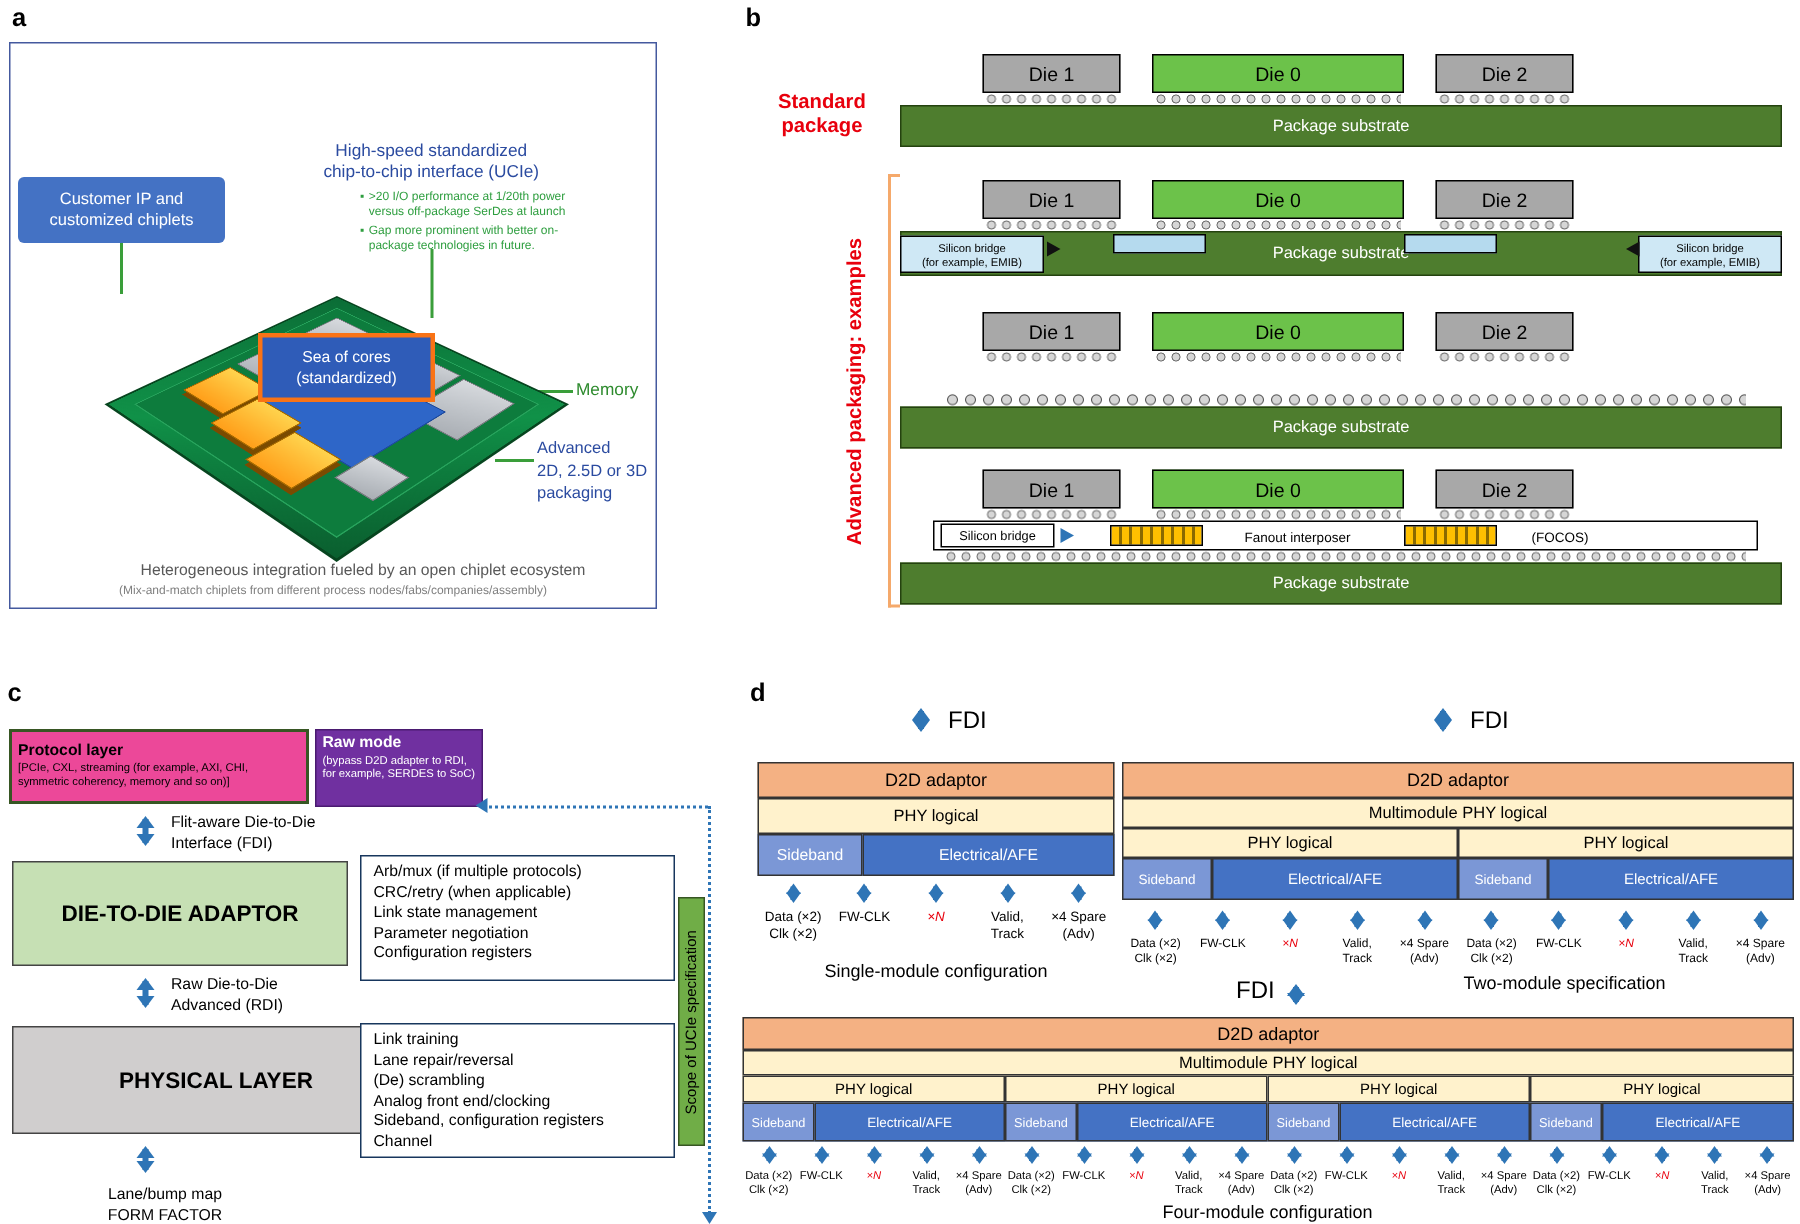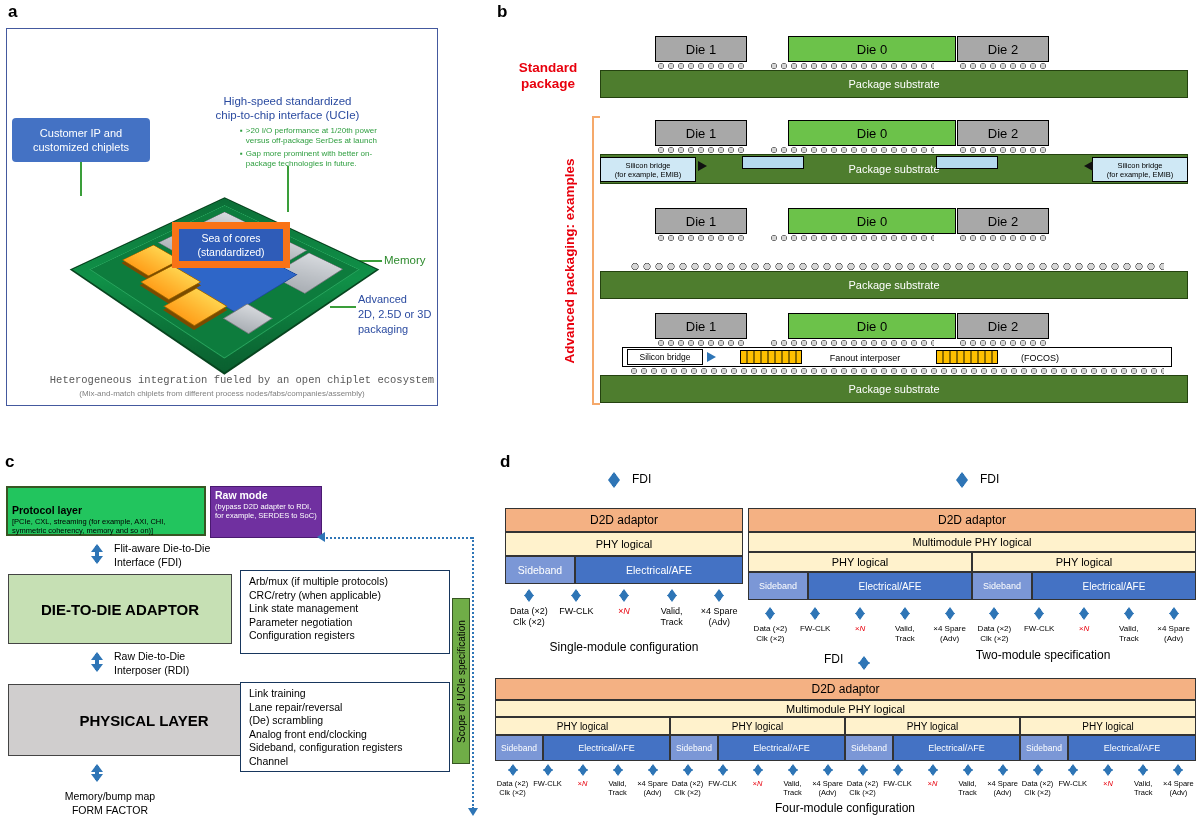--- a/index.html
+++ b/index.html
@@ -16,50 +16,50 @@
   .ucie-text { color:#2b4ba0; font-size:11.5px; line-height:1.25; text-align:center; }
   .bullets { color:#2e9e3f; font-size:8px; line-height:1.25; }
   .bullet { display:flex; gap:3px; margin-bottom:3px; }
   .gline { background:#3a9e3a; }
   .scene { perspective:700px; }
   .board { position:absolute; transform:rotateX(57deg) rotateZ(45deg); background:linear-gradient(135deg,#0b6d36,#109148 55%,#0a5f2f); border:2px solid #07451f; }
   .pcb-inner { position:absolute; inset:12px; background:#0d7c3d; border:1px solid #27a35c; }
   .die-silver { position:absolute; background:linear-gradient(160deg,#d7dade,#a9aeb4); border:1px solid #777c80; }
   .die-blue3d { position:absolute; background:#2e66c8; border:1px solid #1d4a9e; }
   .die-orange { position:absolute; background:linear-gradient(180deg,#ffd34d,#ff9f1a); border:1px solid #a66a00; box-shadow:4px 4px 0 #7a4b00; }
-  .sea-label { background:#2f5cb8; border:7px solid #f97316; color:#fff; font-size:10.5px; line-height:1.35; }
+  .sea-label { background:#2f5cb8; border:3px solid #f97316; color:#fff; font-size:10.5px; line-height:1.35; }
   .mem-label { color:#2e8b2e; font-size:11.5px; }
   .pack-label { color:#2b4ba0; font-size:11px; line-height:1.35; }
   .cap1 { color:#595959; font-size:10.5px; text-align:center; }
   .cap2 { color:#808080; font-size:8px; text-align:center; }
 
   
   .die { border:1px solid #000; font-size:13px; }
   .die-gray { background:#a8a8a8; }
-  .die-green { background:#6cc24a;margin-left:20px; }
+  .die-green { background:#6cc24a; }
   .substrate { background:#4e7d2e; border:1px solid #24420f; color:#fff; font-size:11px; }
   .bumps { background-image:radial-gradient(circle at 4px 4px,#d6d6d6 2.1px,#4a4a4a 2.7px,transparent 3.2px);
            background-size:10px 8px; background-repeat:repeat-x; }
   .bumps-lg { background-image:radial-gradient(circle at 5px 4.5px,#d6d6d6 2.6px,#4a4a4a 3.3px,transparent 3.9px);
               background-size:12px 9px; background-repeat:repeat-x; }
   .lblue { background:#cfe8f5; border:1px solid #000; }
   .bridge-emb { background:#b5daee; border:1px solid #000; }
   .emib-box { font-size:7.5px; line-height:1.2; display:flex; flex-direction:column; justify-content:center; text-align:center; }
   .red-label { color:#e8000d; font-weight:bold; font-size:13.5px; text-align:center; line-height:1.2; }
   .bracket { border-left:2px solid #f5a96b; border-top:2px solid #f5a96b; border-bottom:2px solid #f5a96b; }
   .fanout-row { background:#fff; border:1px solid #000; }
   .gold { background:repeating-linear-gradient(90deg,#ffc000 0 5px,#8a6a00 5px 7px); border:1px solid #000; }
   .sb-box { background:#fff; border:1px solid #000; font-size:8.5px; }
   .small-txt { font-size:9px; }
   .tri-r { width:0; height:0; border:5px solid transparent; border-left:9px solid #111; }
   .tri-l { width:0; height:0; border:5px solid transparent; border-right:9px solid #111; }
   .tri-blue-r { width:0; height:0; border:5px solid transparent; border-left:9px solid #2e75b6; }
 
   
-  .proto-box { background:#22c55e; border:2px solid #375623; font-size:7.5px; line-height:1.2; padding:16px 4px; }
+  .proto-box { background:#ec4899; border:2px solid #375623; font-size:7.5px; line-height:1.2; padding:6px 4px; }
   .proto-box .t { font-size:10.5px; font-weight:bold; }
   .raw-box { background:#7030a0; border:1px solid #4a1a70; color:#fff; font-size:7.5px; line-height:1.2; padding:2px 4px; }
   .raw-box .t { font-size:10.5px; font-weight:bold; }
   .adaptor-box { background:#c6e0b4; border:1px solid #444; font-size:15px; font-weight:bold; }
   .phy-gray-box { background:#d0cece; border:1px solid #444; font-size:15px; font-weight:bold; }
   .feat-box { background:#fff; border:1px solid #17365d; font-size:10.5px; line-height:13.5px; padding:4px 8px; }
   .iface-lbl { font-size:10.5px; line-height:1.3; }
   .vdbl { background:#2e75b6; width:4px; }
   .vdbl::before { content:""; position:absolute; left:50%; transform:translateX(-50%); top:-8px;
                   border:6px solid transparent; border-bottom:8px solid #2e75b6; }
@@ -85,21 +85,21 @@
   .varr::before { content:""; position:absolute; top:-7px; left:-3.5px; border:5px solid transparent; border-bottom:7px solid #2e75b6; }
   .varr::after  { content:""; position:absolute; bottom:-7px; left:-3.5px; border:5px solid transparent; border-top:7px solid #2e75b6; }
   .plbl { text-align:center; line-height:1.2; margin-top:3px; }
   .plbl div { white-space:nowrap; }
   .plbl .red { color:#e8000d; font-style:italic; }
   .ports-lg { font-size:9px; }
   .ports-md { font-size:8px; }
   .ports-sm { font-size:7.5px; }
   .ports-sm .varr { margin:5px 0 2px; height:8px; }
   .caption { font-size:12px; text-align:center; }
-  .fdi-lbl { font-size:12px; }
+  .fdi-lbl { font-size:16px; }
 </style>
 </head>
 <body>
 
 <div id="canvas">
 
   <div class="ab panel-label" style="left:8px;top:2px;">a</div>
   <div class="ab pa-box" style="left:6px;top:28px;width:432px;height:378px;"></div>
 
   <div class="ab ucie-text" style="left:180px;top:94px;width:215px;">
@@ -150,21 +150,21 @@
       <div>Sea of cores</div>
       <div>(standardized)</div>
     </div>
   </div>
   <div class="ab mem-label" style="left:384px;top:254px;">Memory</div>
   <div class="ab pack-label" style="left:358px;top:292px;width:86px;">
     <div>Advanced</div>
     <div>2D, 2.5D or 3D</div>
     <div>packaging</div>
   </div>
-  <div class="ab cap1" style="left:6px;top:374px;width:472px;font-family:Liberation Mono, monospace;">Heterogeneous integration fueled by an open chiplet ecosystem</div>
+  <div class="ab cap1" style="left:6px;top:374px;width:472px;">Heterogeneous integration fueled by an open chiplet ecosystem</div>
   <div class="ab cap2" style="left:6px;top:389px;width:432px;">(Mix-and-match chiplets from different process nodes/fabs/companies/assembly)</div>
 
   <div class="ab panel-label" style="left:497px;top:2px;">b</div>
 
   <div class="ab red-label" style="left:498px;top:60px;width:100px;">
     <div>Standard</div>
     <div>package</div>
   </div>
   <div class="ab die die-gray ctr" style="left:655px;top:36px;width:92px;height:26px;">Die 1</div>
   <div class="ab die die-green ctr" style="left:768px;top:36px;width:168px;height:26px;">Die 0</div>
@@ -244,36 +244,36 @@
     <div>CRC/retry (when applicable)</div>
     <div>Link state management</div>
     <div>Parameter negotiation</div>
     <div>Configuration registers</div>
   </div>
   <div class="ab adaptor-box ctr" style="left:8px;top:574px;width:224px;height:70px;">DIE-TO-DIE ADAPTOR</div>
 
   <div class="ab vdbl" style="left:95px;top:654px;height:16px;"></div>
   <div class="ab iface-lbl" style="left:114px;top:650px;width:130px;">
     <div>Raw Die-to-Die</div>
-    <div>Interposer (RDI)</div>
+    <div>Advanced (RDI)</div>
   </div>
 
   <div class="ab phy-gray-box ctr" style="left:8px;top:684px;width:272px;height:72px;">PHYSICAL LAYER</div>
   <div class="ab feat-box" style="left:240px;top:682px;width:210px;height:90px;">
     <div>Link training</div>
     <div>Lane repair/reversal</div>
     <div>(De) scrambling</div>
     <div>Analog front end/clocking</div>
     <div>Sideband, configuration registers Channel</div>
   </div>
 
   <div class="ab vdbl" style="left:95px;top:766px;height:14px;"></div>
   <div class="ab iface-lbl ctr" style="left:25px;top:790px;width:170px;">
     <div>
-      <div>Memory/bump map</div>
+      <div>Lane/bump map</div>
       <div>FORM FACTOR</div>
     </div>
   </div>
 
   <div class="ab scope-box" style="left:452px;top:598px;width:18px;height:166px;">
     <span>Scope of UCIe specification</span>
   </div>
   <div class="ab dots-h" style="left:322px;top:537px;width:150px;height:0;"></div>
   <div class="ab tri-blue-l" style="left:312px;top:532px;"></div>
   <div class="ab dots-v" style="left:472px;top:537px;width:0;height:272px;"></div>

